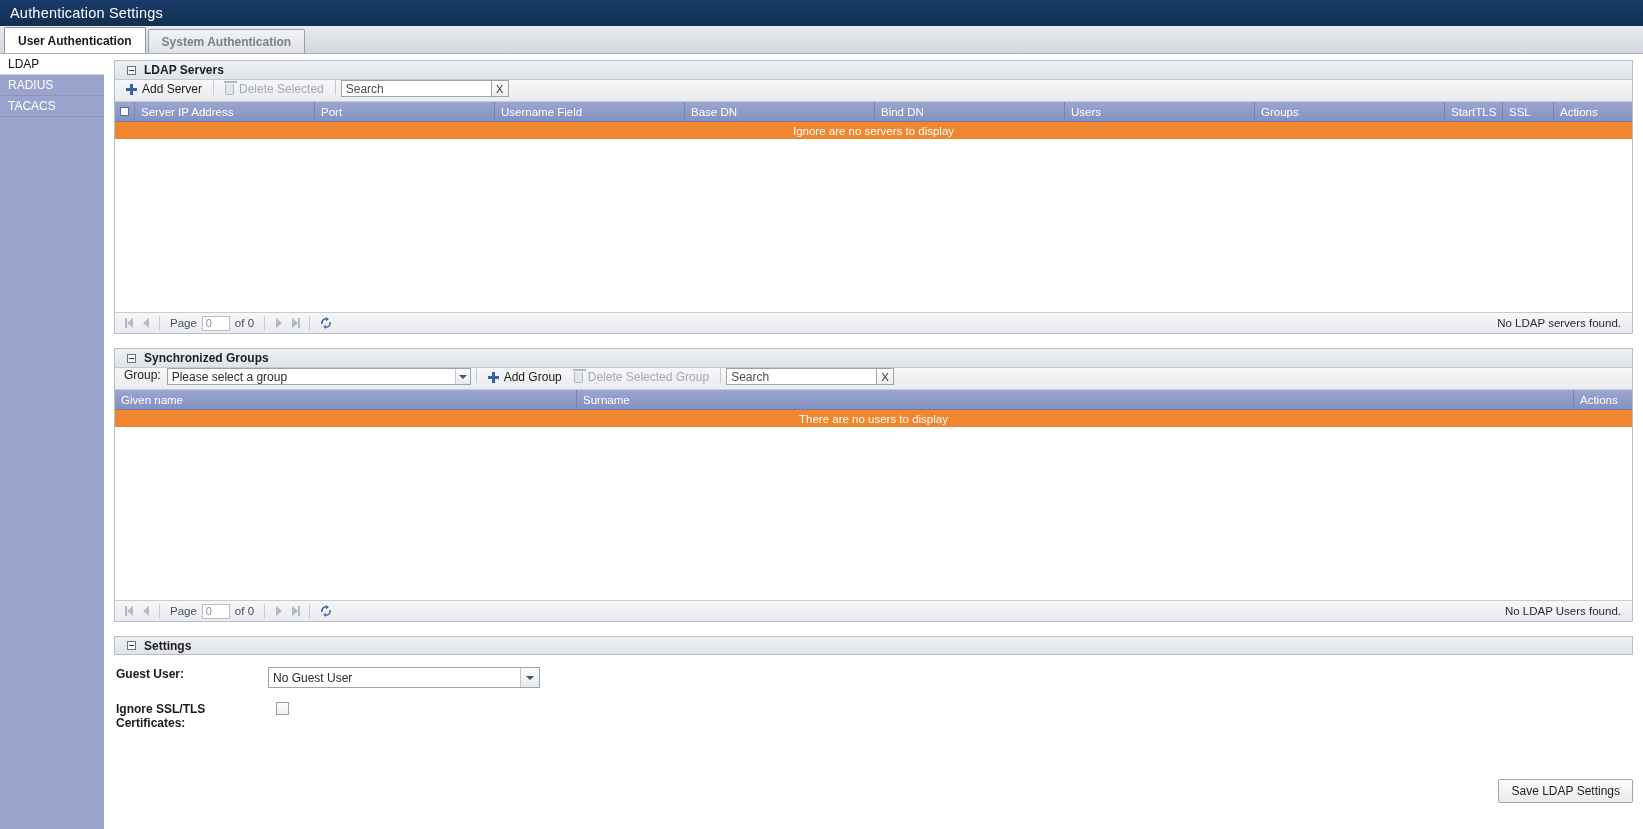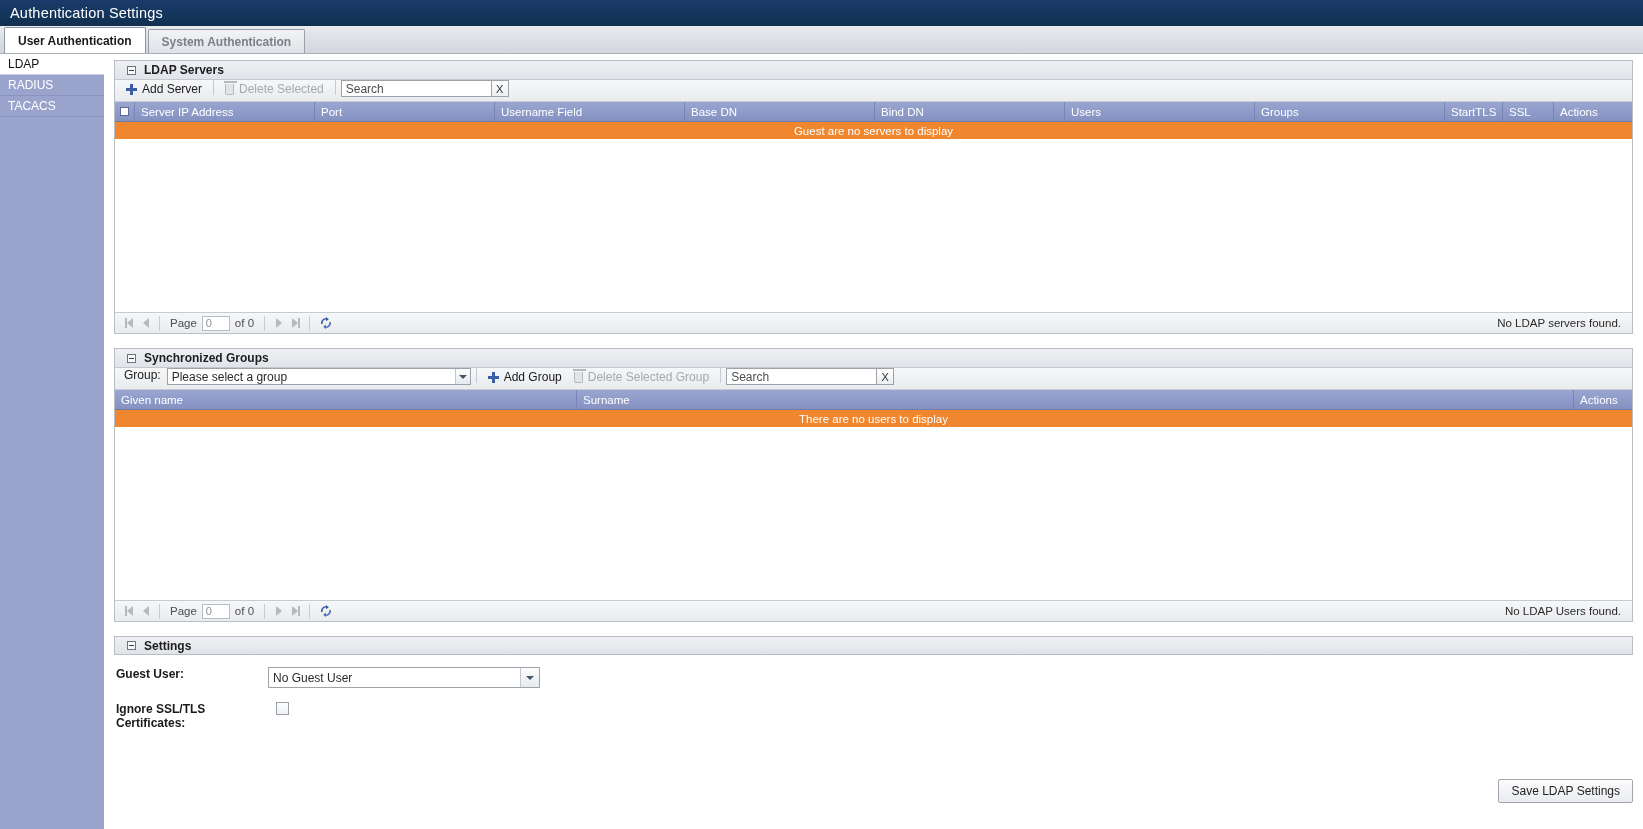--- a/index.html
+++ b/index.html
@@ -263,21 +263,21 @@
           </div>
         <div class="gh-cell" style="width:51px">
             <span>SSL</span>
           </div>
         <div class="gh-cell" style="flex:1">
             <span>Actions</span>
           </div>
       </div>
 
       <div class="empty-row">
-        <span>Guest are no servers to display</span>
+        <span>Ignore are no servers to display</span>
       </div>
       <div class="grid-body" style="height:173px"></div>
 
       <div class="pager">
         <div class="nav-btn">
           <span class="bar"></span>
             <span class="tri tri-l"></span>
         </div>
         <div class="nav-btn">
           <span class="tri tri-l"></span>

